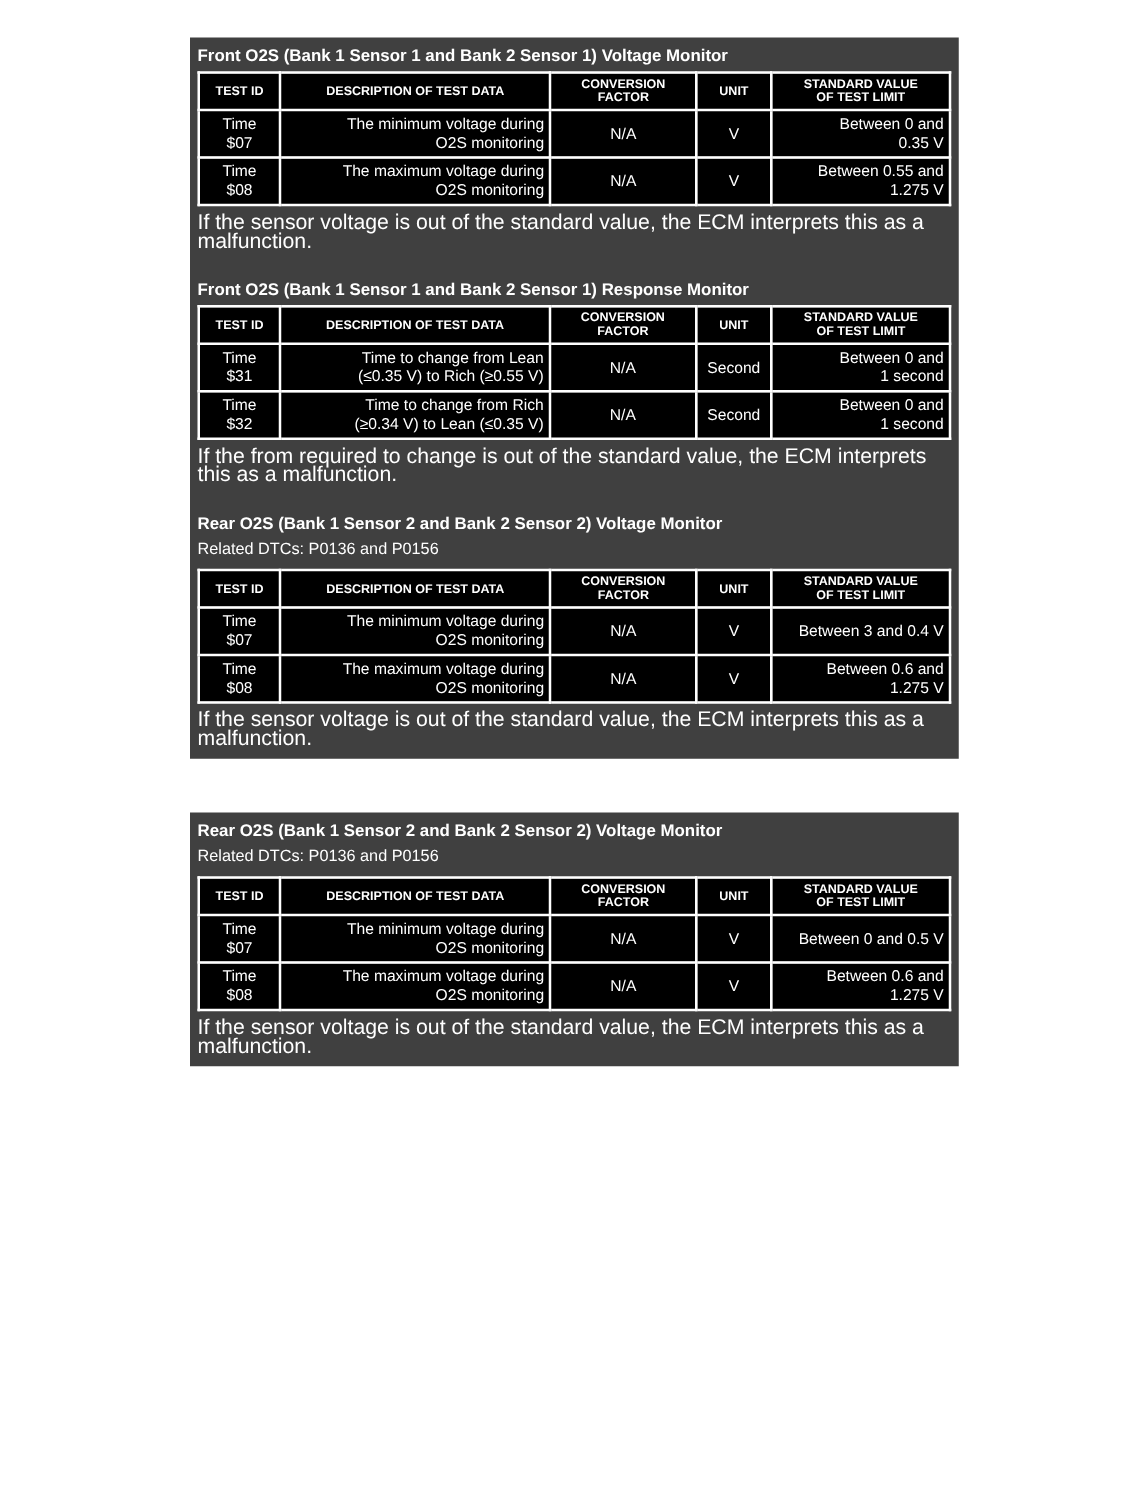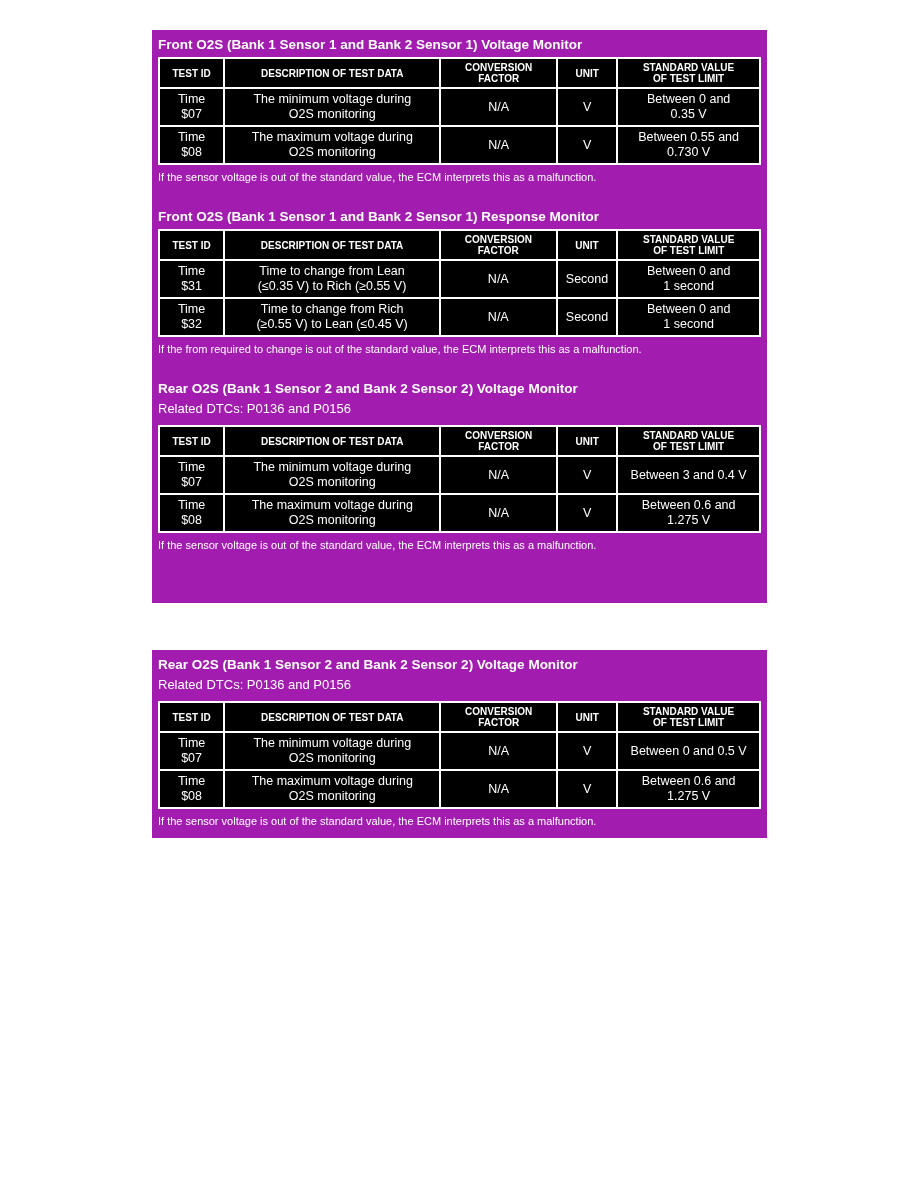--- a/index.html
+++ b/index.html
@@ -14,21 +14,21 @@
     position: relative;
     width: 918px;
     height: 1188px;
     background: #ffffff;
     overflow: hidden;
   }
   .block {
     position: absolute;
     left: 152px;
     width: 615px;
-    background: #a21caf;
+    background: #404040;
     color: #ffffff;
     padding: 7px 6px 9px 6px;
     box-sizing: border-box;
   }
   #block-1 { top: 30px; min-height: 573px; }
   #block-2 { top: 650px; min-height: 178px; }
 
   .section { margin-bottom: 24px; }
   .section:last-child { margin-bottom: 0; }
 
@@ -70,25 +70,25 @@
     line-height: 15px;
     padding: 3px 4px;
   }
   .col-testid { width: 60px; }
   .col-desc   { width: 214px; }
   .col-conv   { width: 112px; margin-top: 30px; }
   .col-unit   { width: 55px; }
   .col-std    { width: 139px; }
 
   td.c-testid, td.c-conv, td.c-unit { text-align: center; }
-  td.c-desc, td.c-std { text-align: center; }
+  td.c-desc, td.c-std { text-align: right; }
   .test-table tbody tr { height: 37px; }
 
   .section-note {
-    font-size: 11px;
+    font-size: 17px;
     line-height: 15px;
     margin-top: 5px;
   }
 </style>
 </head>
 <body>
 
 <div class="page">
 
   <div class="block" id="block-1">
@@ -119,21 +119,21 @@
 0.35 V</td>
           </tr>
           <tr>
             <td class="c-testid">Time
 $08</td>
             <td class="c-desc">The maximum voltage during
 O2S monitoring</td>
             <td class="c-conv">N/A</td>
             <td class="c-unit">V</td>
             <td class="c-std">Between 0.55 and
-0.730 V</td>
+1.275 V</td>
           </tr>
         </tbody>
       </table>
       <p class="section-note">If the sensor voltage is out of the standard value, the ECM interprets this as a malfunction.</p>
     </section>
 
     <section class="section">
       <h2 class="section-title">Front O2S (Bank 1 Sensor 1 and Bank 2 Sensor 1) Response Monitor</h2>
       <table class="test-table">
         <thead>
@@ -155,21 +155,21 @@
 (≤0.35 V) to Rich (≥0.55 V)</td>
             <td class="c-conv">N/A</td>
             <td class="c-unit">Second</td>
             <td class="c-std">Between 0 and
 1 second</td>
           </tr>
           <tr>
             <td class="c-testid">Time
 $32</td>
             <td class="c-desc">Time to change from Rich
-(≥0.55 V) to Lean (≤0.45 V)</td>
+(≥0.34 V) to Lean (≤0.35 V)</td>
             <td class="c-conv">N/A</td>
             <td class="c-unit">Second</td>
             <td class="c-std">Between 0 and
 1 second</td>
           </tr>
         </tbody>
       </table>
       <p class="section-note">If the from required to change is out of the standard value, the ECM interprets this as a malfunction.</p>
     </section>
 

